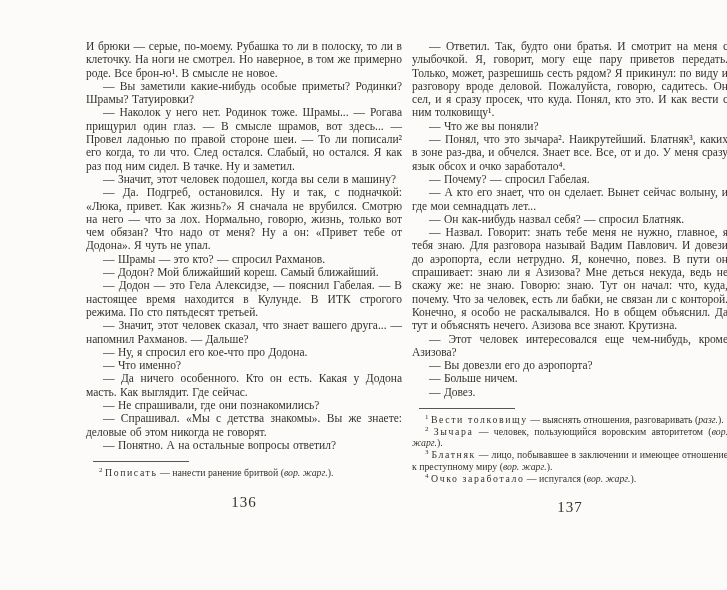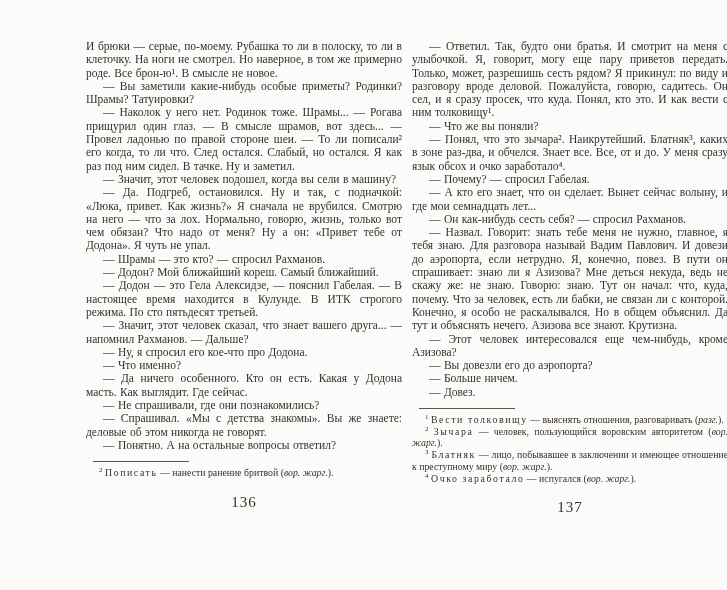--- a/index.html
+++ b/index.html
@@ -93,21 +93,21 @@
     <div class="page-number">136</div>
   </div>
 
   <div class="page page-right">
     <div class="paras">
         <p class="para">— Ответил. Так, будто они братья. И смотрит на меня с улыбочкой. Я, говорит, могу еще пару приветов передать. Только, может, разрешишь сесть рядом? Я прикинул: по виду и разговору вроде деловой. Пожалуйста, говорю, садитесь. Он сел, и я сразу просек, что куда. Понял, кто это. И как вести с ним толковищу¹.</p>
         <p class="para">— Что же вы поняли?</p>
         <p class="para">— Понял, что это зычара². Наикрутейший. Блатняк³, каких в зоне раз-два, и обчелся. Знает все. Все, от и до. У меня сразу язык обсох и очко заработало⁴.</p>
         <p class="para">— Почему? — спросил Габелая.</p>
         <p class="para">— А кто его знает, что он сделает. Вынет сейчас волыну, и где мои семнадцать лет...</p>
-        <p class="para">— Он как-нибудь сесть себя? — спросил Рахманов.</p>
+        <p class="para">— Он как-нибудь назвал себя? — спросил Блатняк.</p>
         <p class="para">— Назвал. Говорит: знать тебе меня не нужно, главное, я тебя знаю. Для разговора называй Вадим Павлович. И довези до аэропорта, если нетрудно. Я, конечно, повез. В пути он спрашивает: знаю ли я Азизова? Мне деться некуда, ведь не скажу же: не знаю. Говорю: знаю. Тут он начал: что, куда, почему. Что за человек, есть ли бабки, не связан ли с конторой. Конечно, я особо не раскалывался. Но в общем объяснил. Да тут и объяснять нечего. Азизова все знают. Крутизна.</p>
         <p class="para">— Этот человек интересовался еще чем-нибудь, кроме Азизова?</p>
         <p class="para">— Вы довезли его до аэропорта?</p>
         <p class="para">— Больше ничем.</p>
         <p class="para">— Довез.</p>
       </div>
     <div class="fn-rule"></div>
     <div class="footnotes">
         <p class="footnote"><sup class="fn-marker">1</sup> <span class="fn-term">Вести толковищу</span><span> — выяснять отношения, разговаривать (</span><span class="fn-label">разг.</span><span>).</span></p>
         <p class="footnote"><sup class="fn-marker">2</sup> <span class="fn-term">Зычара</span><span> — человек, пользующийся воровским авторитетом (</span><span class="fn-label">вор. жарг.</span><span>).</span></p>

